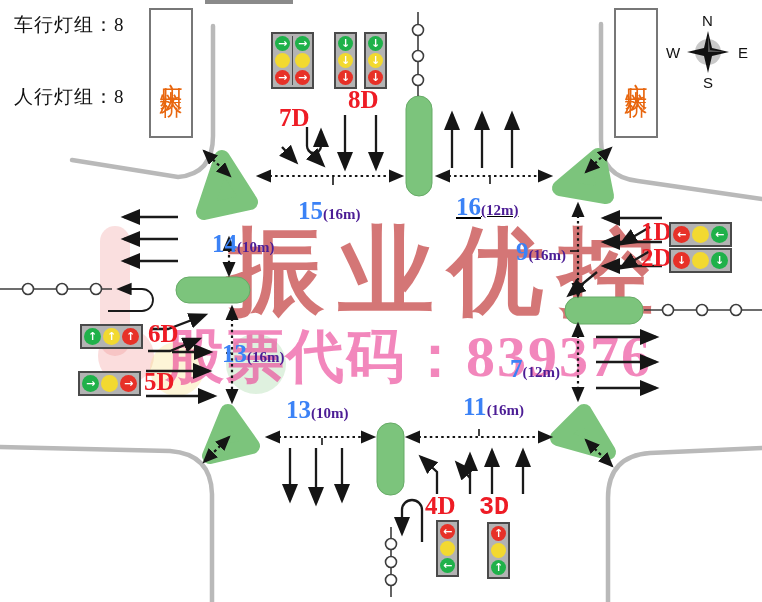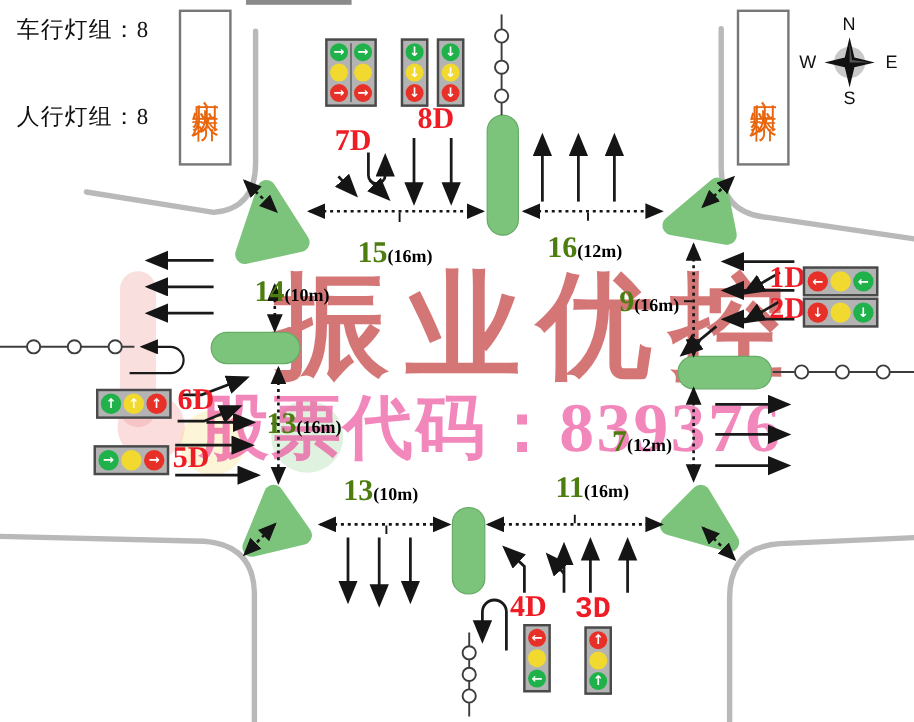--- a/index.html
+++ b/index.html
@@ -14,22 +14,22 @@
   .blob{position:absolute;border-radius:50%;}
   
   #diagram{position:absolute;left:0;top:0;z-index:2;}
   
   #ov{position:absolute;inset:0;z-index:3;}
   .legend-line{position:absolute;left:14px;font-size:19px;color:#111;letter-spacing:1px;white-space:nowrap;}
   .bridge{position:absolute;top:8px;width:40px;height:126px;border:2px solid #777;background:#fff;
           color:#e8660e;font-size:23px;display:flex;align-items:center;justify-content:center;
           writing-mode:vertical-rl;text-orientation:upright;letter-spacing:4px;}
   .xlabel{position:absolute;display:flex;align-items:baseline;white-space:nowrap;}
-  .xnum{font-size:25px;font-weight:bold;color:#4d7c0f;}
-  .xdist{font-size:15px;font-weight:bold;color:#000000;}
+  .xnum{font-size:25px;font-weight:bold;color:#3b82f6;}
+  .xdist{font-size:15px;font-weight:bold;color:#4c1d95;}
   .dlabel{position:absolute;font-size:25px;font-weight:bold;color:#ee1c25;white-space:nowrap;}
   .tl{position:absolute;background:#b3b3b3;border:2px solid #4a4a4a;display:flex;gap:2px;padding:2px;}
   .tl.v{flex-direction:column;}
   .tl .col{display:flex;flex-direction:column;gap:2px;}
   .tl .col + .col{border-left:1px solid #4a4a4a;padding-left:2px;}
   .lamp{width:15px;height:15px;border-radius:50%;flex:none;display:flex;align-items:center;justify-content:center;
         font-family:"DejaVu Sans",sans-serif;font-size:11px;font-weight:bold;color:#fff;line-height:1;}
   .tl.h .lamp{width:17px;height:17px;}
   .lamp[data-color="g"]{background:#1fb14a;}
   .lamp[data-color="y"]{background:#f2d930;}
@@ -209,21 +209,21 @@
         <circle cx="26" cy="26" r="13" fill="#c9c9c9"></circle>
         <path d="M26,5 L30,22 L47,26 L30,30 L26,47 L22,30 L5,26 L22,22 Z" fill="#111"></path>
         <path d="M26,9 L26,26 L43,26 L28,24 Z" fill="#555"></path>
       </svg>
     </div>
 
     <div class="xlabel" style="left:298px;top:197px;">
       <span class="xnum">15</span>
       <span class="xdist">(16m)</span>
     </div>
-    <div class="xlabel" style="left:456px;top:193px;">
+    <div class="xlabel" style="left:456px;top:193px;text-decoration:underline;">
       <span class="xnum">16</span>
       <span class="xdist">(12m)</span>
     </div>
     <div class="xlabel" style="left:212px;top:230px;">
       <span class="xnum">14</span>
       <span class="xdist">(10m)</span>
     </div>
     <div class="xlabel" style="left:516px;top:238px;">
       <span class="xnum">9</span>
       <span class="xdist">(16m)</span>

